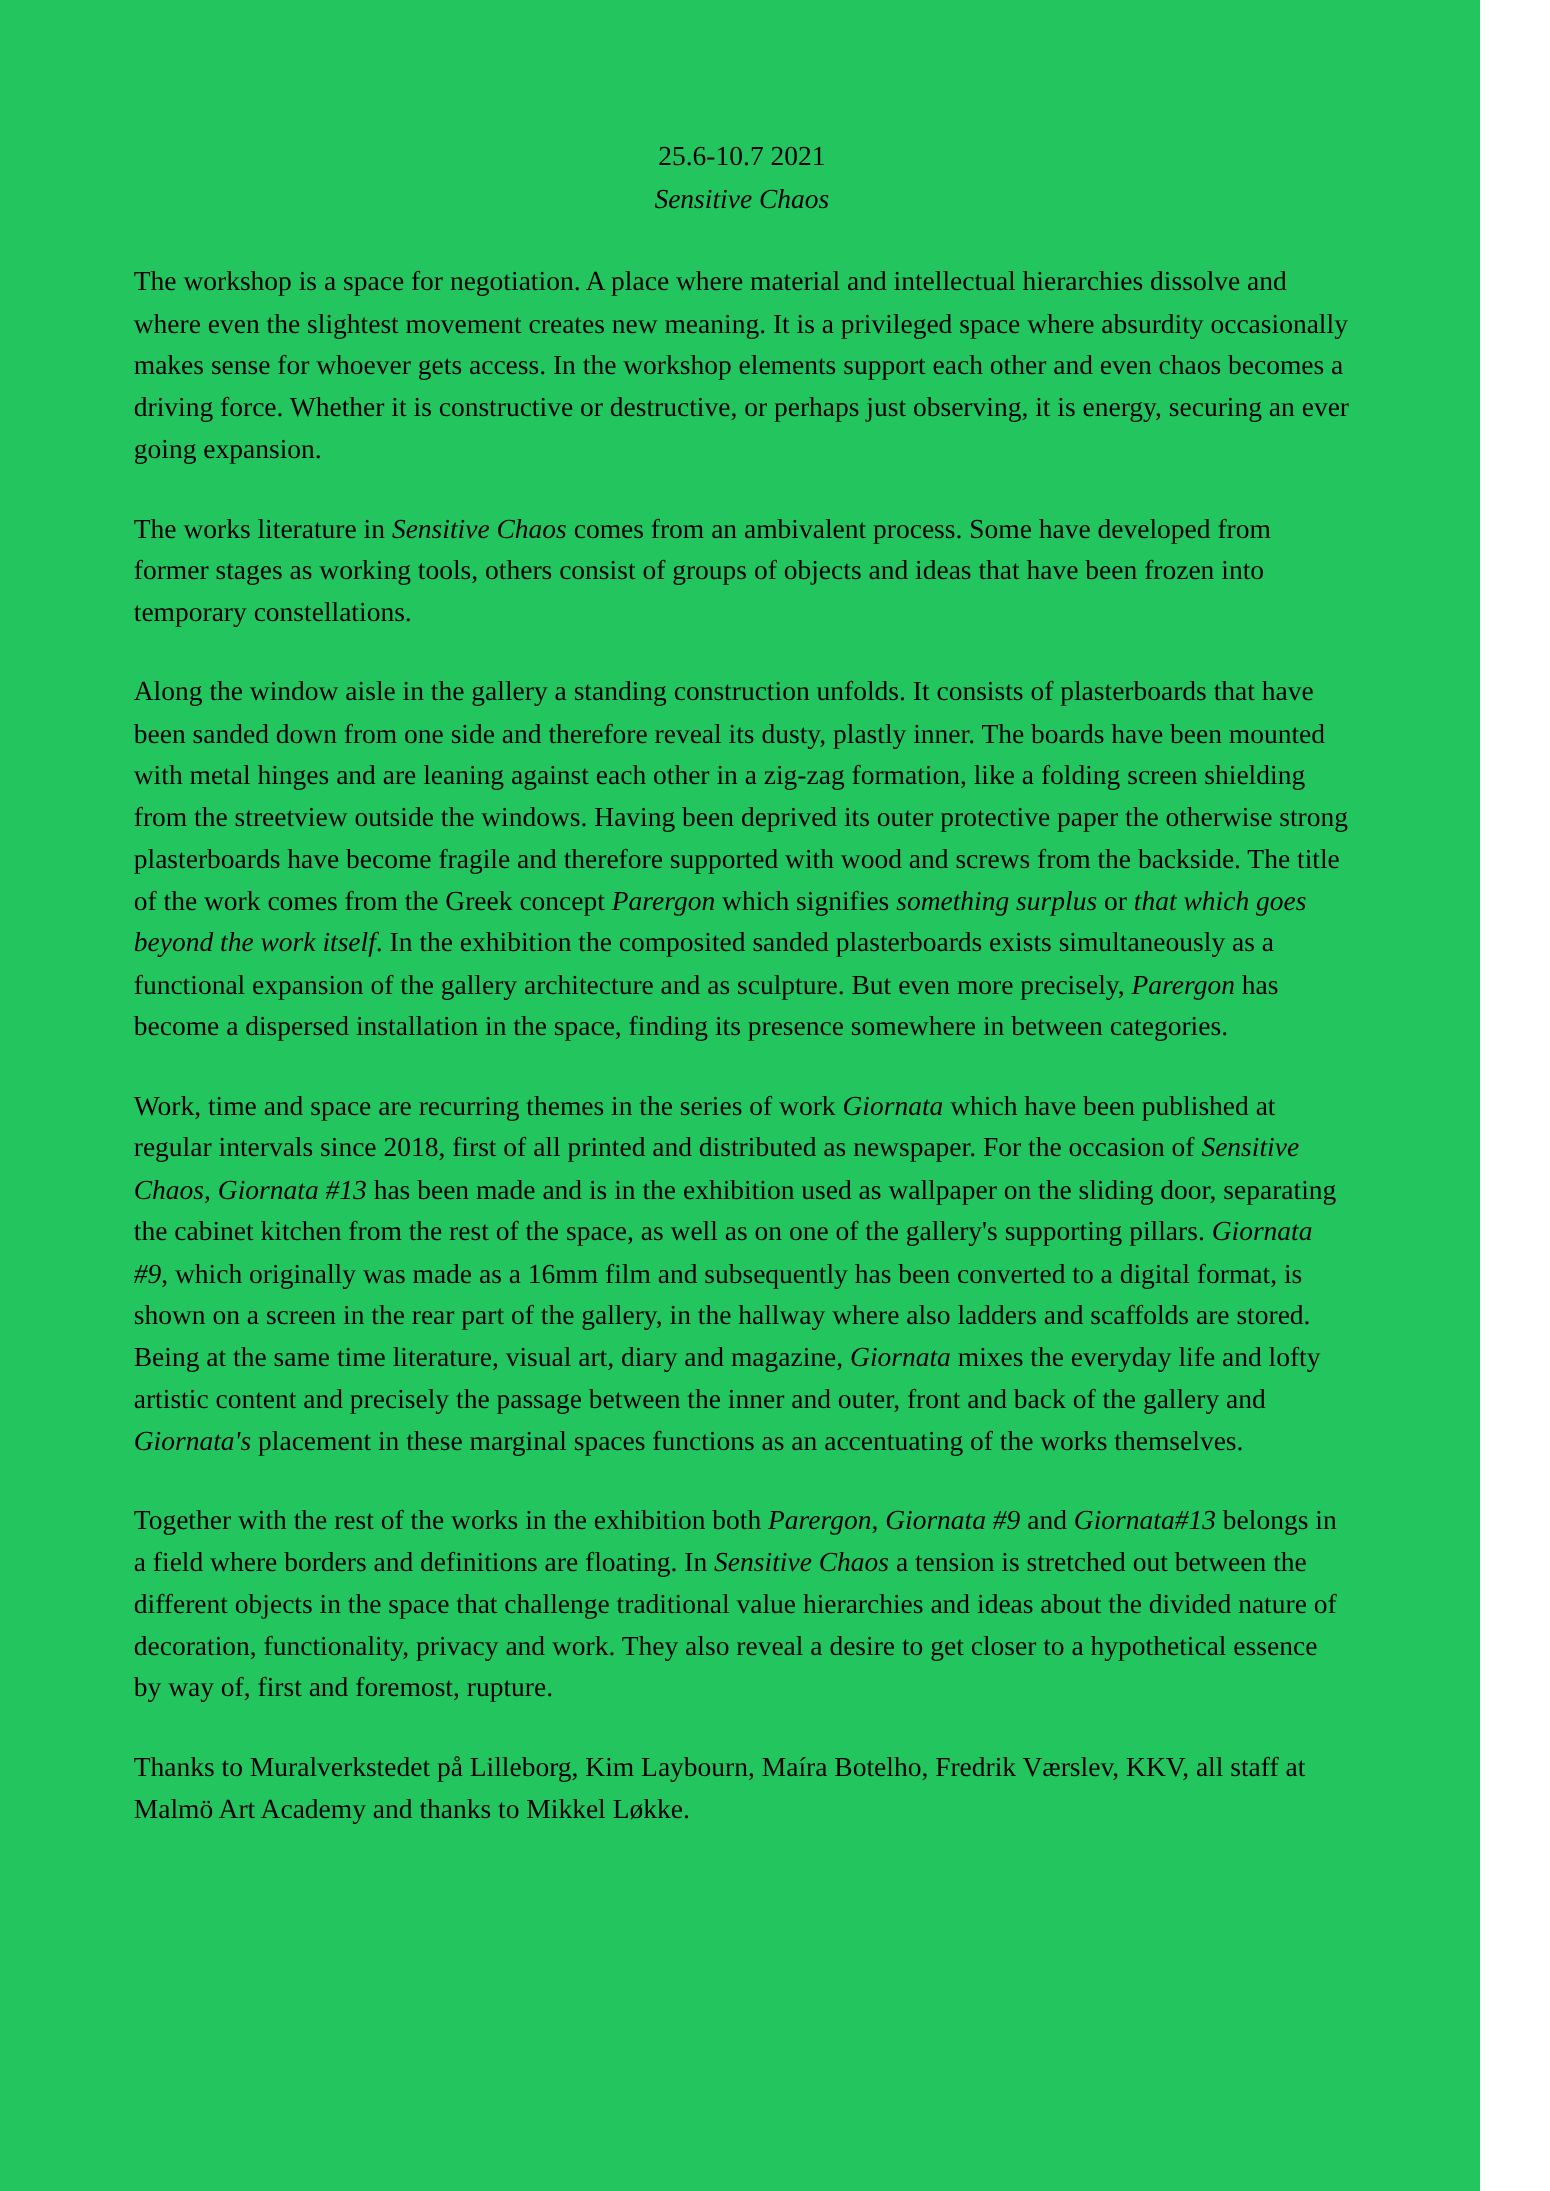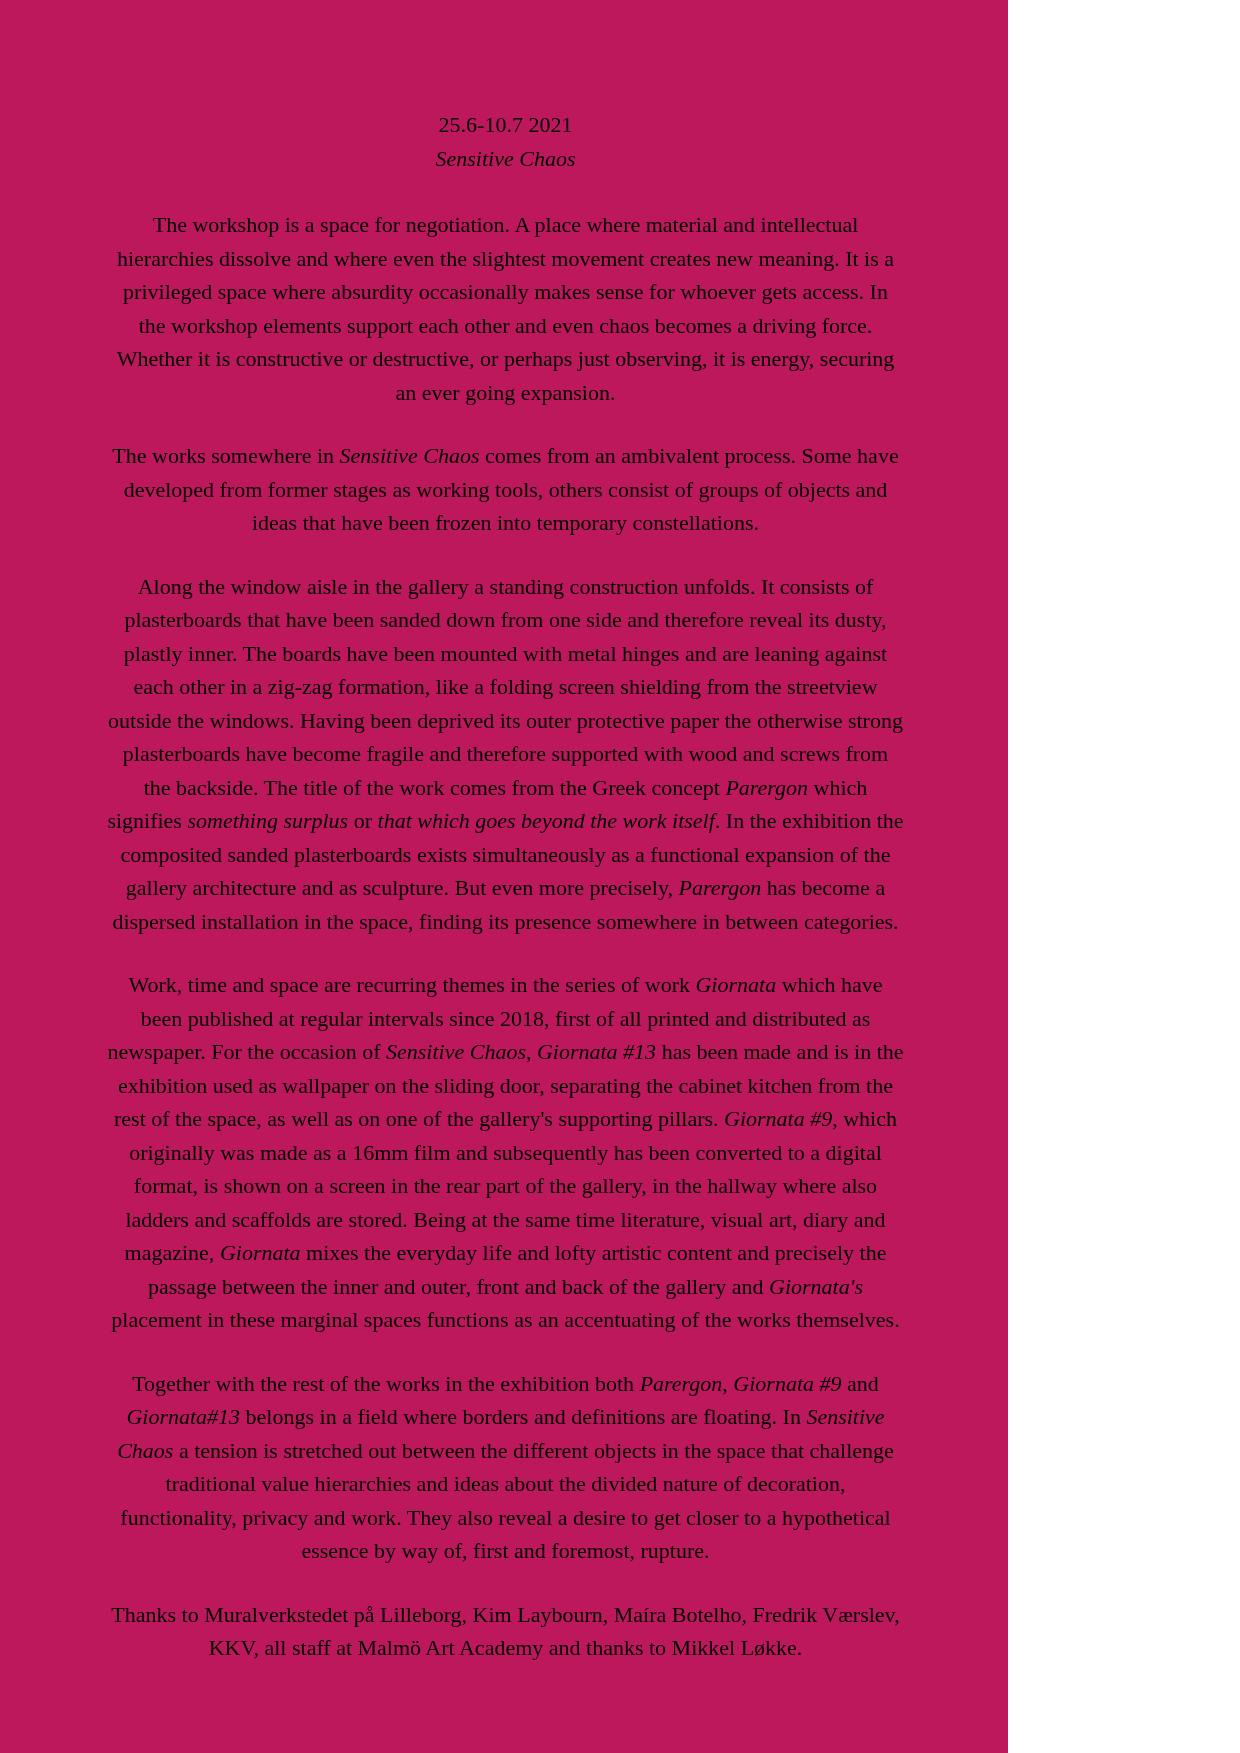--- a/index.html
+++ b/index.html
@@ -8,63 +8,63 @@
   }
   body {
     width: 1240px;
     height: 1753px;
     background: #ffffff;
     color: #000000;
     font-family: "Liberation Serif", "DejaVu Serif", serif;
   }
   .page {
     box-sizing: border-box;
-    width: 1008px;
+    width: 1184px;
     height: 1753px;
     padding: 108px 104px 0 107px;
-    background: #be185d;
+    background: #22c55e;
     overflow: hidden;
   }
   .doc-header {
     text-align: center;
     margin-bottom: 33px;
   }
   .doc-header .hline {
     font-size: 22px;
     line-height: 33.5px;
     white-space: pre;
   }
   .doc-header .hline.italic {
     font-style: italic;
   }
   .doc-body p {
     font-size: 22px;
     line-height: 33.5px;
     margin: 0 0 30px 0;
-    text-align: center;
+    text-align: left;
   }
   .doc-body p:last-child {
     margin-bottom: 16px;
   }
   .doc-body em {
     font-style: italic;
   }
 </style>
 </head>
 <body>
 
 <div class="page">
 
   <div class="doc-header">
     <div class="hline">25.6-10.7 2021</div>
     <div class="hline italic">Sensitive Chaos</div>
   </div>
 
   <div class="doc-body">
     <p><span>The workshop is a space for negotiation. A place where material and intellectual hierarchies dissolve and where even the slightest movement creates new meaning. It is a privileged space where absurdity occasionally makes sense for whoever gets access. In the workshop elements support each other and even chaos becomes a driving force. Whether it is constructive or destructive, or perhaps just observing, it is energy, securing an ever going expansion.</span></p>
-    <p><span>The works somewhere in </span><em>Sensitive Chaos</em><span> comes from an ambivalent process. Some have developed from former stages as working tools, others consist of groups of objects and ideas that have been frozen into temporary constellations.</span></p>
+    <p><span>The works literature in </span><em>Sensitive Chaos</em><span> comes from an ambivalent process. Some have developed from former stages as working tools, others consist of groups of objects and ideas that have been frozen into temporary constellations.</span></p>
     <p><span>Along the window aisle in the gallery a standing construction unfolds. It consists of plasterboards that have been sanded down from one side and therefore reveal its dusty, plastly inner. The boards have been mounted with metal hinges and are leaning against each other in a zig-zag formation, like a folding screen shielding from the streetview outside the windows. Having been deprived its outer protective paper the otherwise strong plasterboards have become fragile and therefore supported with wood and screws from the backside. The title of the work comes from the Greek concept </span><em>Parergon</em><span> which signifies </span><em>something surplus</em><span> or </span><em>that which goes beyond the work itself</em><span>. In the exhibition the composited sanded plasterboards exists simultaneously as a functional expansion of the gallery architecture and as sculpture. But even more precisely, </span><em>Parergon</em><span> has become a dispersed installation in the space, finding its presence somewhere in between categories.</span></p>
     <p><span>Work, time and space are recurring themes in the series of work </span><em>Giornata</em><span> which have been published at regular intervals since 2018, first of all printed and distributed as newspaper. For the occasion of </span><em>Sensitive Chaos, Giornata #13</em><span> has been made and is in the exhibition used as wallpaper on the sliding door, separating the cabinet kitchen from the rest of the space, as well as on one of the gallery's supporting pillars. </span><em>Giornata #9</em><span>, which originally was made as a 16mm film and subsequently has been converted to a digital format, is shown on a screen in the rear part of the gallery, in the hallway where also ladders and scaffolds are stored. Being at the same time literature, visual art, diary and magazine, </span><em>Giornata</em><span> mixes the everyday life and lofty artistic content and precisely the passage between the inner and outer, front and back of the gallery and </span><em>Giornata's</em><span> placement in these marginal spaces functions as an accentuating of the works themselves.</span></p>
     <p><span>Together with the rest of the works in the exhibition both </span><em>Parergon</em><span>, </span><em>Giornata #9</em><span> and </span><em>Giornata#13</em><span> belongs in a field where borders and definitions are floating. In </span><em>Sensitive Chaos</em><span> a tension is stretched out between the different objects in the space that challenge traditional value hierarchies and ideas about the divided nature of decoration, functionality, privacy and work. They also reveal a desire to get closer to a hypothetical essence by way of, first and foremost, rupture.</span></p>
     <p><span>Thanks to Muralverkstedet på Lilleborg, Kim Laybourn, Maíra Botelho, Fredrik Værslev, KKV, all staff at Malmö Art Academy and thanks to Mikkel Løkke.</span></p>
   </div>
 
 </div>
 
 </body></html>

